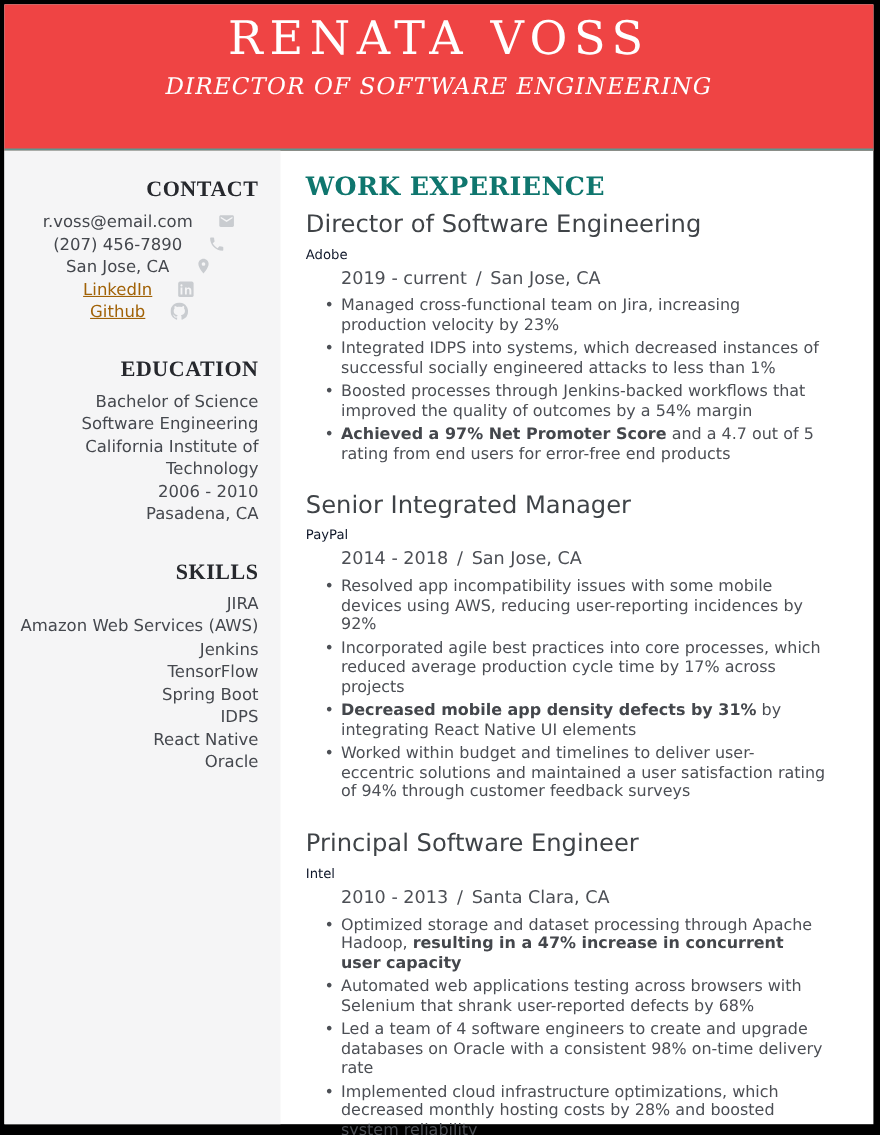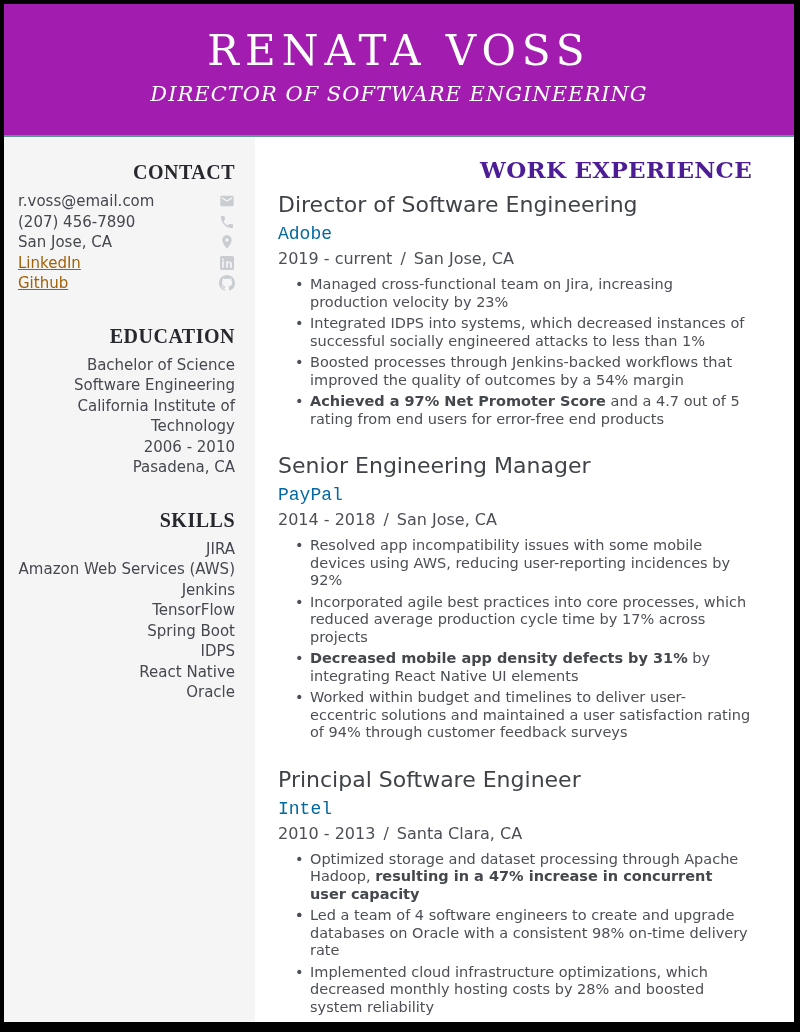--- a/index.html
+++ b/index.html
@@ -14,25 +14,25 @@
   .page {
     position: absolute;
     left: 4px; top: 4px;
     width: 790px; height: 1018px;
     background: #ffffff;
     display: flex; flex-direction: column;
   }
   
   .banner {
     flex: none; height: 133px;
-    background: #a21caf;
+    background: #ef4444;
     border-bottom: 2px solid #5d978f;
     text-align: center;
     color: #ffffff;
-    padding-top: 22px;
+    padding-top: 6px;
   }
   .banner h1 {
     margin: 0;
     font-family: "DejaVu Serif", "Liberation Serif", serif;
     font-weight: 500;
     font-size: 42px;
     letter-spacing: 6px;
     line-height: 50px;
   }
   .banner .subtitle {
@@ -59,21 +59,21 @@
     font-size: 20px;
     letter-spacing: 0.5px;
     color: #26282D;
   }
   .side-line {
     font-size: 15px;
     line-height: 20.5px;
     color: #45484E;
   }
   .contact-item {
-    display: flex; justify-content: space-between; align-items: center;
+    display: flex; justify-content: center; align-items: center;
     gap: 23px;
     line-height: 20.5px;
     font-size: 15px;
   }
   .c-icon { flex: none; width: 16px; height: 16px; display: inline-flex; }
   .c-icon svg { width: 16px; height: 16px; }
   .link {
     color: #a16207;
     text-decoration: underline;
     cursor: pointer;
@@ -82,32 +82,31 @@
   main {
     flex: 1;
     padding: 19px 42px 0 23px;
     color: #4C4F55;
   }
   main h2 {
     margin: 0 0 9px 0;
     font-family: "DejaVu Serif", "Liberation Serif", serif;
     font-size: 23px;
     letter-spacing: 0.3px;
-    color: #4c1d95;
-    text-align: right;
+    color: #0f766e;
   }
   .job { margin-bottom: 25px; }
   .job h3 {
     margin: 0 0 7px 0;
     font-size: 22px;
     font-weight: 400;
     color: #3F4347;
   }
-  .company { font-size: 18px; margin-bottom: 5px; color: #0369a1; font-family: Liberation Mono, monospace; }
-  .dateline { font-size: 16px; margin-bottom: 8px; color: #4C4F55; }
+  .company { font-size: 12px; margin-bottom: 5px; color: #0f172a; }
+  .dateline { font-size: 16px; margin-bottom: 8px; color: #4C4F55; margin-left: 32px; }
   .dateline .slash { padding: 0 8px; }
   .bullets { margin: 0; padding: 0; list-style: none; }
   .bullets li {
     position: relative;
     padding-left: 32px;
     margin-bottom: 4px;
     font-size: 14.5px;
     line-height: 17.5px;
   }
   .bullets li .dot {
@@ -210,37 +209,37 @@
             <div class="company">Adobe</div>
             <div class="dateline"><span>2019 - current</span><span class="slash">/</span><span>San Jose, CA</span></div>
             <ul class="bullets">
               <li><span class="dot">•</span><span>Managed cross-functional team on Jira, increasing production velocity by 23%</span></li>
               <li><span class="dot">•</span><span>Integrated IDPS into systems, which decreased instances of successful socially engineered attacks to less than 1%</span></li>
               <li><span class="dot">•</span><span>Boosted processes through Jenkins-backed workflows that improved the quality of outcomes by a 54% margin</span></li>
               <li><span class="dot">•</span><span class="emph">Achieved a 97% Net Promoter Score</span><span> and a 4.7 out of 5 rating from end users for error-free end products</span></li>
             </ul>
           </article>
           <article class="job">
-            <h3>Senior Engineering Manager</h3>
+            <h3>Senior Integrated Manager</h3>
             <div class="company">PayPal</div>
             <div class="dateline"><span>2014 - 2018</span><span class="slash">/</span><span>San Jose, CA</span></div>
             <ul class="bullets">
               <li><span class="dot">•</span><span>Resolved app incompatibility issues with some mobile devices using AWS, reducing user-reporting incidences by 92%</span></li>
               <li><span class="dot">•</span><span>Incorporated agile best practices into core processes, which reduced average production cycle time by 17% across projects</span></li>
               <li><span class="dot">•</span><span class="emph">Decreased mobile app density defects by 31%</span><span> by integrating React Native UI elements</span></li>
               <li><span class="dot">•</span><span>Worked within budget and timelines to deliver user-eccentric solutions and maintained a user satisfaction rating of 94% through customer feedback surveys</span></li>
             </ul>
           </article>
           <article class="job">
             <h3>Principal Software Engineer</h3>
             <div class="company">Intel</div>
             <div class="dateline"><span>2010 - 2013</span><span class="slash">/</span><span>Santa Clara, CA</span></div>
             <ul class="bullets">
               <li><span class="dot">•</span><span>Optimized storage and dataset processing through Apache Hadoop, </span><span class="emph">resulting in a 47% increase in concurrent user capacity</span></li>
-              <li><span class="dot">•</span></li>
+              <li><span class="dot">•</span><span>Automated web applications testing across browsers with Selenium that shrank user-reported defects by 68%</span></li>
               <li><span class="dot">•</span><span>Led a team of 4 software engineers to create and upgrade databases on Oracle with a consistent 98% on-time delivery rate</span></li>
               <li><span class="dot">•</span><span>Implemented cloud infrastructure optimizations, which decreased monthly hosting costs by 28% and boosted system reliability</span></li>
             </ul>
           </article>
         </div>
     </main>
   </div>
 </div>
 
 </body></html>

